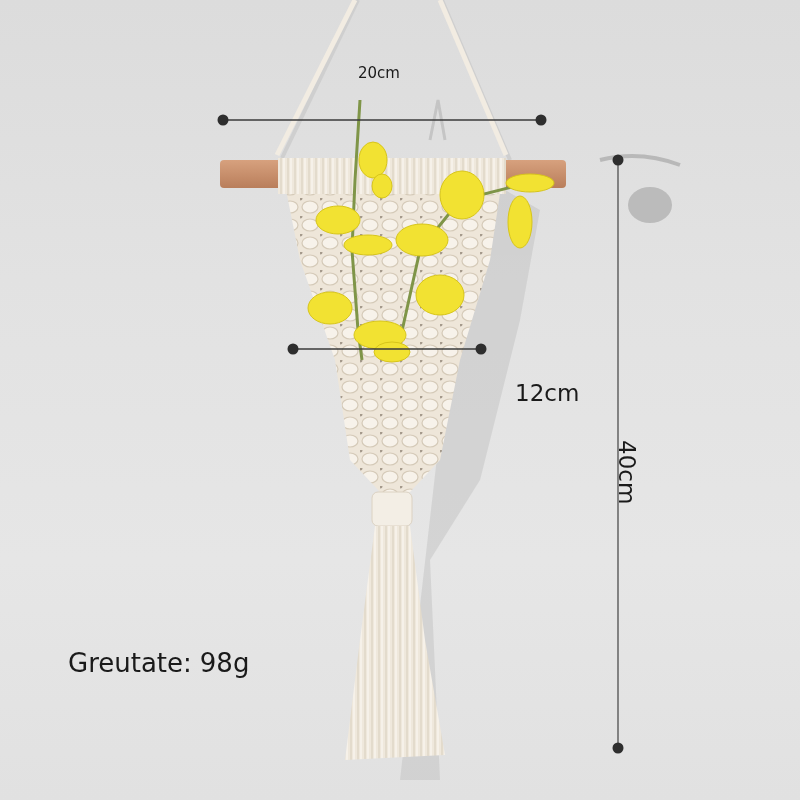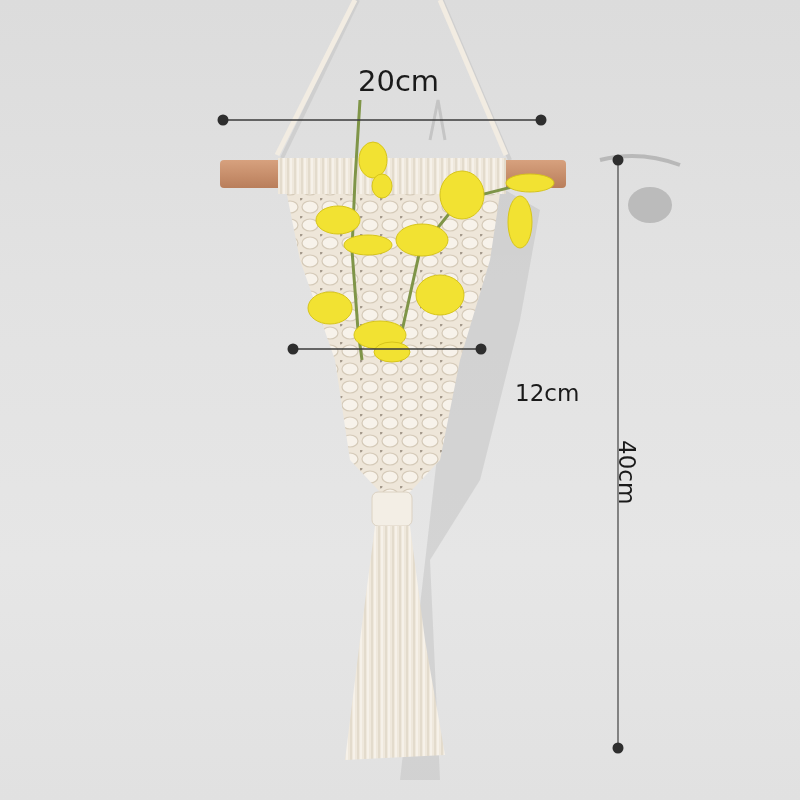--- a/index.html
+++ b/index.html
@@ -1,21 +1,21 @@
 <!DOCTYPE html>
 <html><head>
 <meta charset="utf-8">
 <style>
   html, body { margin:0; padding:0; }
   body { width:800px; height:800px; overflow:hidden; position:relative;
          background: linear-gradient(180deg, #dcdcdc 0%, #e2e2e2 35%, #e6e6e6 70%, #e1e1e1 100%);
          font-family: "DejaVu Sans", sans-serif; }
   .scene { position:absolute; left:0; top:0; width:800px; height:800px; }
   .label { position:absolute; color:#1a1a1a; font-family:"DejaVu Sans", sans-serif; white-space:nowrap; }
-  #lbl-width { left:358px; top:64px; font-size:29px; }
+  #lbl-width { left:358px; top:64px; font-size:15px; }
   #lbl-inner { left:486px; top:380px; font-size:23px;margin-left:29px; }
   #lbl-height { left:640px; top:440px; font-size:23px; transform:rotate(90deg); transform-origin:left top; }
   #lbl-weight { left:68px; top:648px; font-size:26px; }
   .weight-val { margin-left:8px; }
 </style>
 </head>
 <body>
 
 <div class="scene">
   <svg width="800" height="800" viewBox="0 0 800 800">
@@ -99,13 +99,16 @@
     <g>
       <line x1="618" y1="160" x2="618" y2="748" stroke="#6a6a6a" stroke-width="1.6"></line>
       <circle cx="618" cy="160" r="5.5" fill="#2e2e2e"></circle>
       <circle cx="618" cy="748" r="5.5" fill="#2e2e2e"></circle>
     </g>
   </svg>
 
   <div id="lbl-width" class="label">20cm</div>
   <div id="lbl-inner" class="label">12cm</div>
   <div id="lbl-height" class="label">40cm</div>
+  <div id="lbl-weight" class="label">
+    <span>Greutate:</span><span class="weight-val">98g</span>
+  </div>
 </div>
 
 </body></html>

